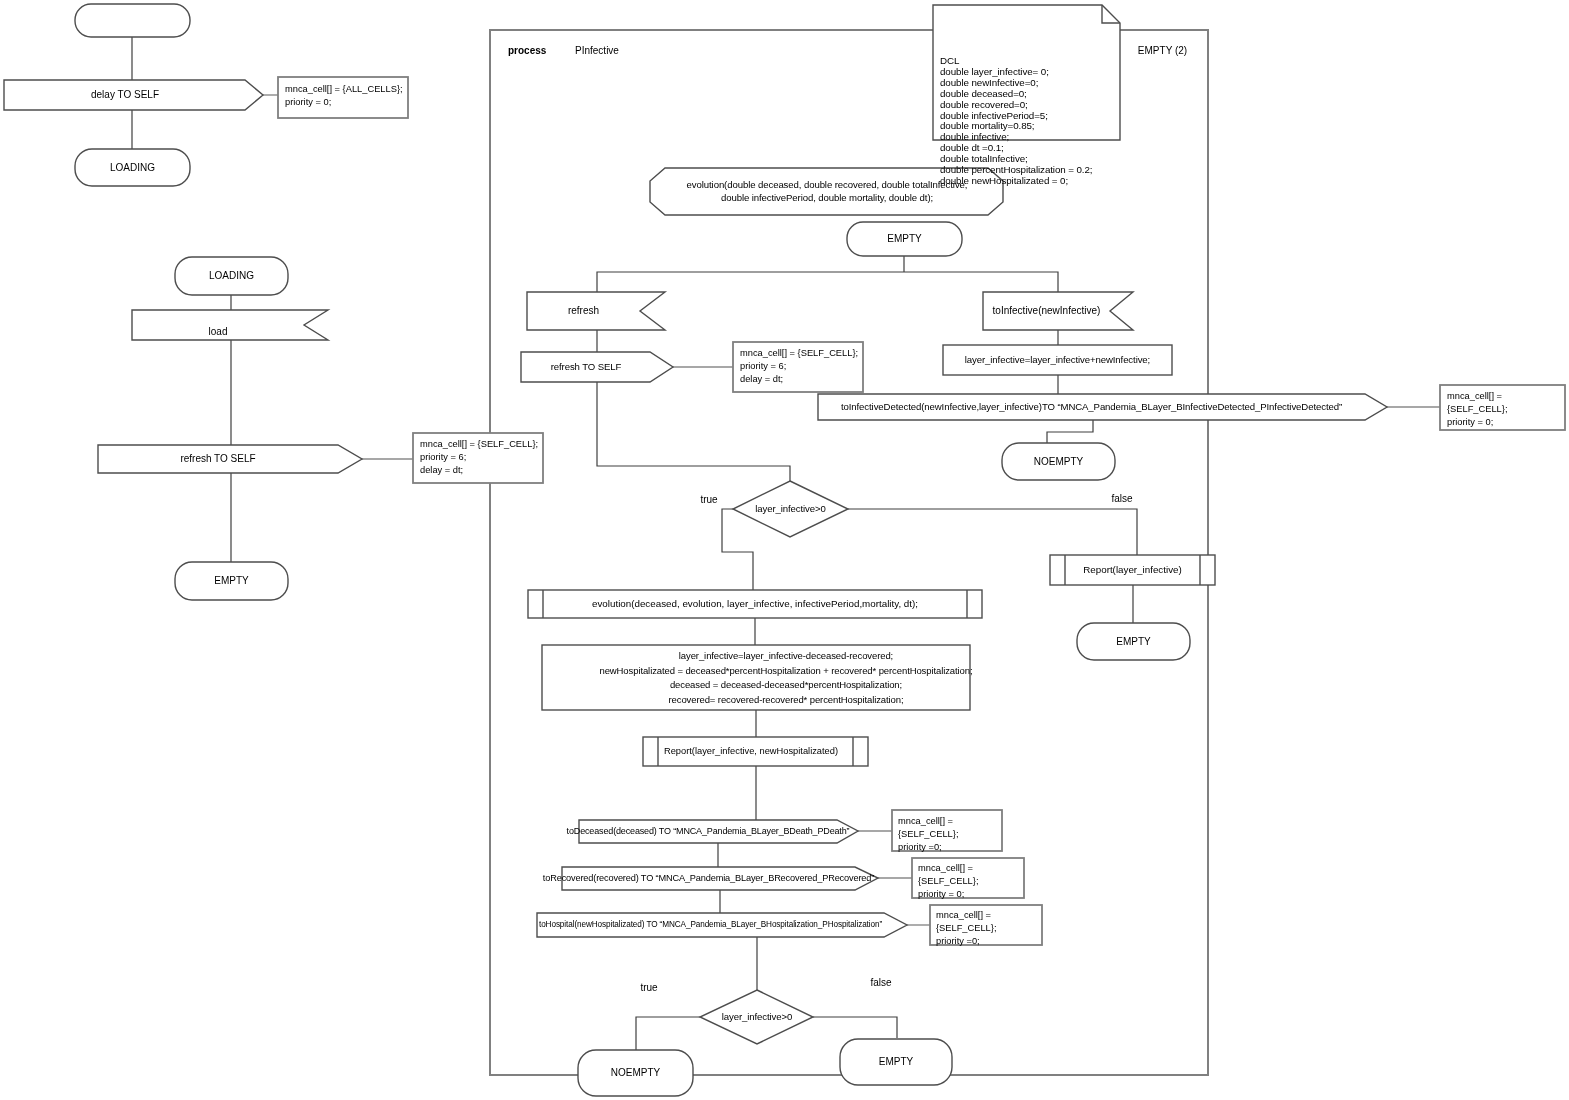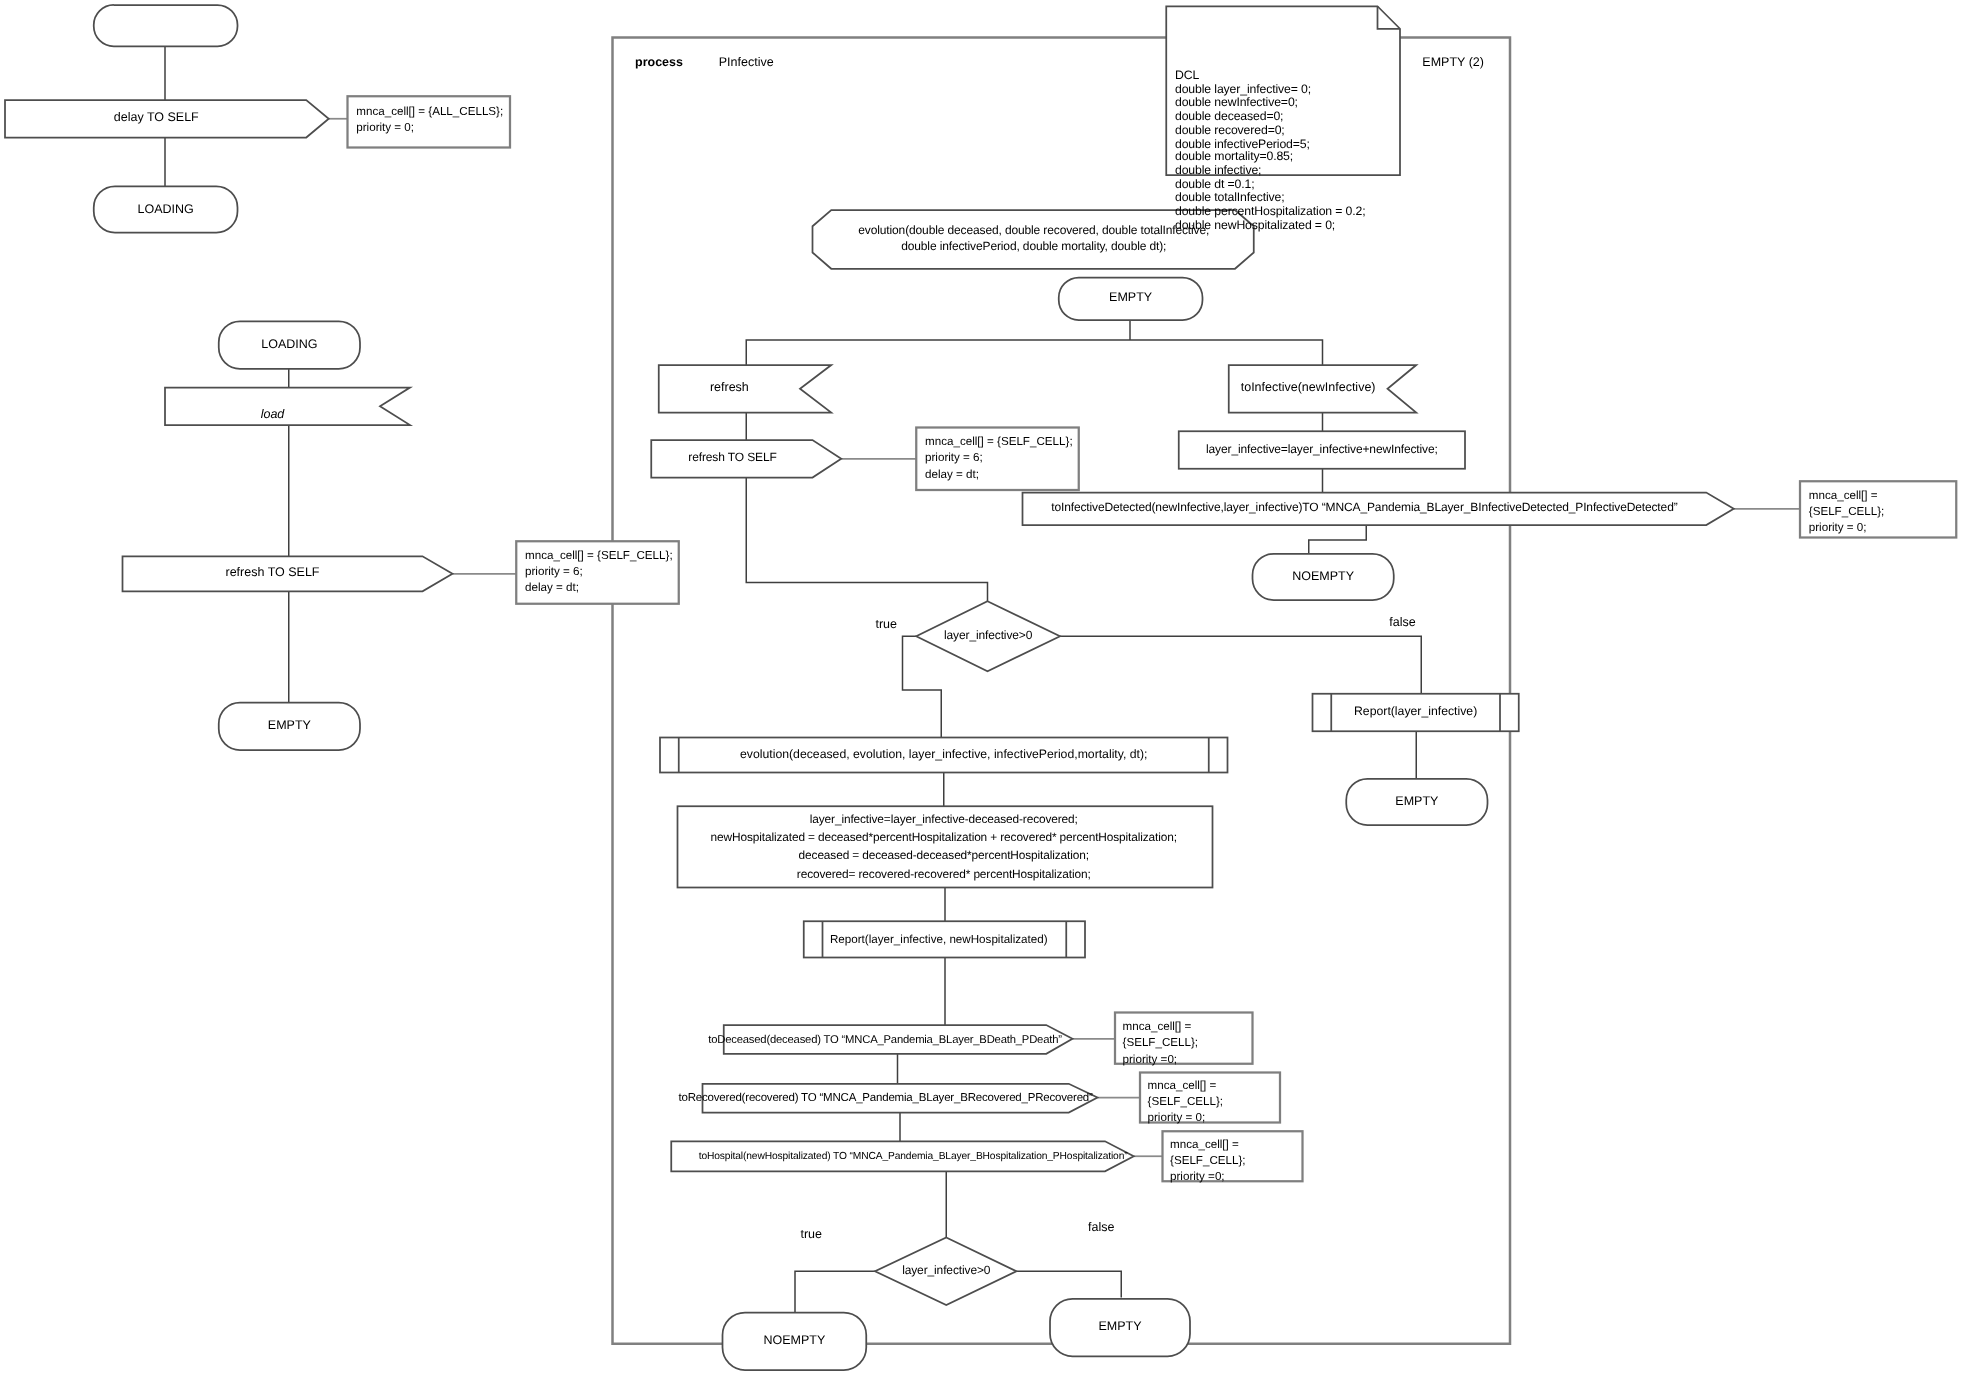--- a/index.html
+++ b/index.html
@@ -119,21 +119,21 @@
     <rect x="840" y="1039" width="112" height="46" rx="18"></rect>
   </g>
 </svg>
 
 <div class="lbl" style="left:4px;top:80px;width:242px;height:30px;">delay TO SELF</div>
 <div class="lbl ml f93" style="left:285px;top:83px;width:120px;height:32px;">mnca_cell[] = {ALL_CELLS};
 priority = 0;</div>
 <div class="lbl" style="left:75px;top:149px;width:115px;height:37px;">LOADING</div>
 
 <div class="lbl" style="left:175px;top:257px;width:113px;height:38px;">LOADING</div>
-<div class="lbl" style="left:132px;top:310px;width:172px;height:44px;font-style:italic;">load</div>
+<div class="lbl" style="left:132px;top:310px;width:172px;height:44px;">load</div>
 <div class="lbl" style="left:98px;top:445px;width:240px;height:28px;">refresh TO SELF</div>
 <div class="lbl ml f93" style="left:420px;top:438px;width:120px;height:40px;">mnca_cell[] = {SELF_CELL};
 priority = 6;
 delay = dt;</div>
 <div class="lbl" style="left:175px;top:562px;width:113px;height:38px;">EMPTY</div>
 
 <div class="lbl bold" style="left:508px;top:44px;width:60px;height:14px;justify-content:flex-start;">process</div>
 <div class="lbl" style="left:575px;top:44px;width:110px;height:14px;justify-content:flex-start;">PInfective</div>
 <div class="lbl" style="left:1120px;top:44px;width:85px;height:14px;">EMPTY (2)</div>
 <div class="lbl ml dcl" style="left:940px;top:8px;width:172px;height:130px;margin-top:48px;">DCL
@@ -167,35 +167,35 @@
 <div class="lbl" style="left:1002px;top:443px;width:113px;height:37px;">NOEMPTY</div>
 
 <div class="lbl f96" style="left:728px;top:502px;width:125px;height:14px;">layer_infective&gt;0</div>
 <div class="lbl" style="left:688px;top:494px;width:42px;height:12px;">true</div>
 <div class="lbl" style="left:1100px;top:493px;width:44px;height:12px;">false</div>
 
 <div class="lbl f98" style="left:1065px;top:555px;width:135px;height:30px;">Report(layer_infective)</div>
 <div class="lbl" style="left:1077px;top:623px;width:113px;height:37px;">EMPTY</div>
 
 <div class="lbl f98" style="left:543px;top:590px;width:424px;height:28px;">evolution(deceased, evolution, layer_infective, infectivePeriod,mortality, dt);</div>
-<div class="lbl mc f95" style="left:541px;top:649px;width:428px;height:58px;">layer_infective=layer_infective-deceased-recovered;
+<div class="lbl mc f95" style="left:572px;top:649px;width:428px;height:58px;">layer_infective=layer_infective-deceased-recovered;
 newHospitalizated = deceased*percentHospitalization + recovered* percentHospitalization;
 deceased = deceased-deceased*percentHospitalization;
 recovered= recovered-recovered* percentHospitalization;</div>
 <div class="lbl f93" style="left:658px;top:737px;width:186px;height:29px;">Report(layer_infective, newHospitalizated)</div>
 
 <div class="lbl f90" style="left:579px;top:820px;width:258px;height:23px;">toDeceased(deceased) TO “MNCA_Pandemia_BLayer_BDeath_PDeath”</div>
 <div class="lbl ml f93" style="left:898px;top:815px;width:100px;height:32px;">mnca_cell[] = {SELF_CELL};
 priority =0;</div>
 
 <div class="lbl f92" style="left:562px;top:867px;width:293px;height:23px;">toRecovered(recovered) TO “MNCA_Pandemia_BLayer_BRecovered_PRecovered”</div>
 <div class="lbl ml f93" style="left:918px;top:862px;width:102px;height:32px;">mnca_cell[] = {SELF_CELL};
 priority = 0;</div>
 
-<div class="lbl f82" style="left:537px;top:913px;width:347px;height:24px;margin-left:20px;">toHospital(newHospitalizated) TO “MNCA_Pandemia_BLayer_BHospitalization_PHospitalization”</div>
+<div class="lbl f82" style="left:537px;top:913px;width:347px;height:24px;">toHospital(newHospitalizated) TO “MNCA_Pandemia_BLayer_BHospitalization_PHospitalization”</div>
 <div class="lbl ml f93" style="left:936px;top:909px;width:102px;height:32px;">mnca_cell[] = {SELF_CELL};
 priority =0;</div>
 
 <div class="lbl f96" style="left:697px;top:1010px;width:120px;height:14px;">layer_infective&gt;0</div>
 <div class="lbl" style="left:628px;top:982px;width:42px;height:12px;">true</div>
 <div class="lbl" style="left:859px;top:977px;width:44px;height:12px;">false</div>
 
 <div class="lbl" style="left:578px;top:1050px;width:115px;height:46px;">NOEMPTY</div>
 <div class="lbl" style="left:840px;top:1039px;width:112px;height:46px;">EMPTY</div>
 

